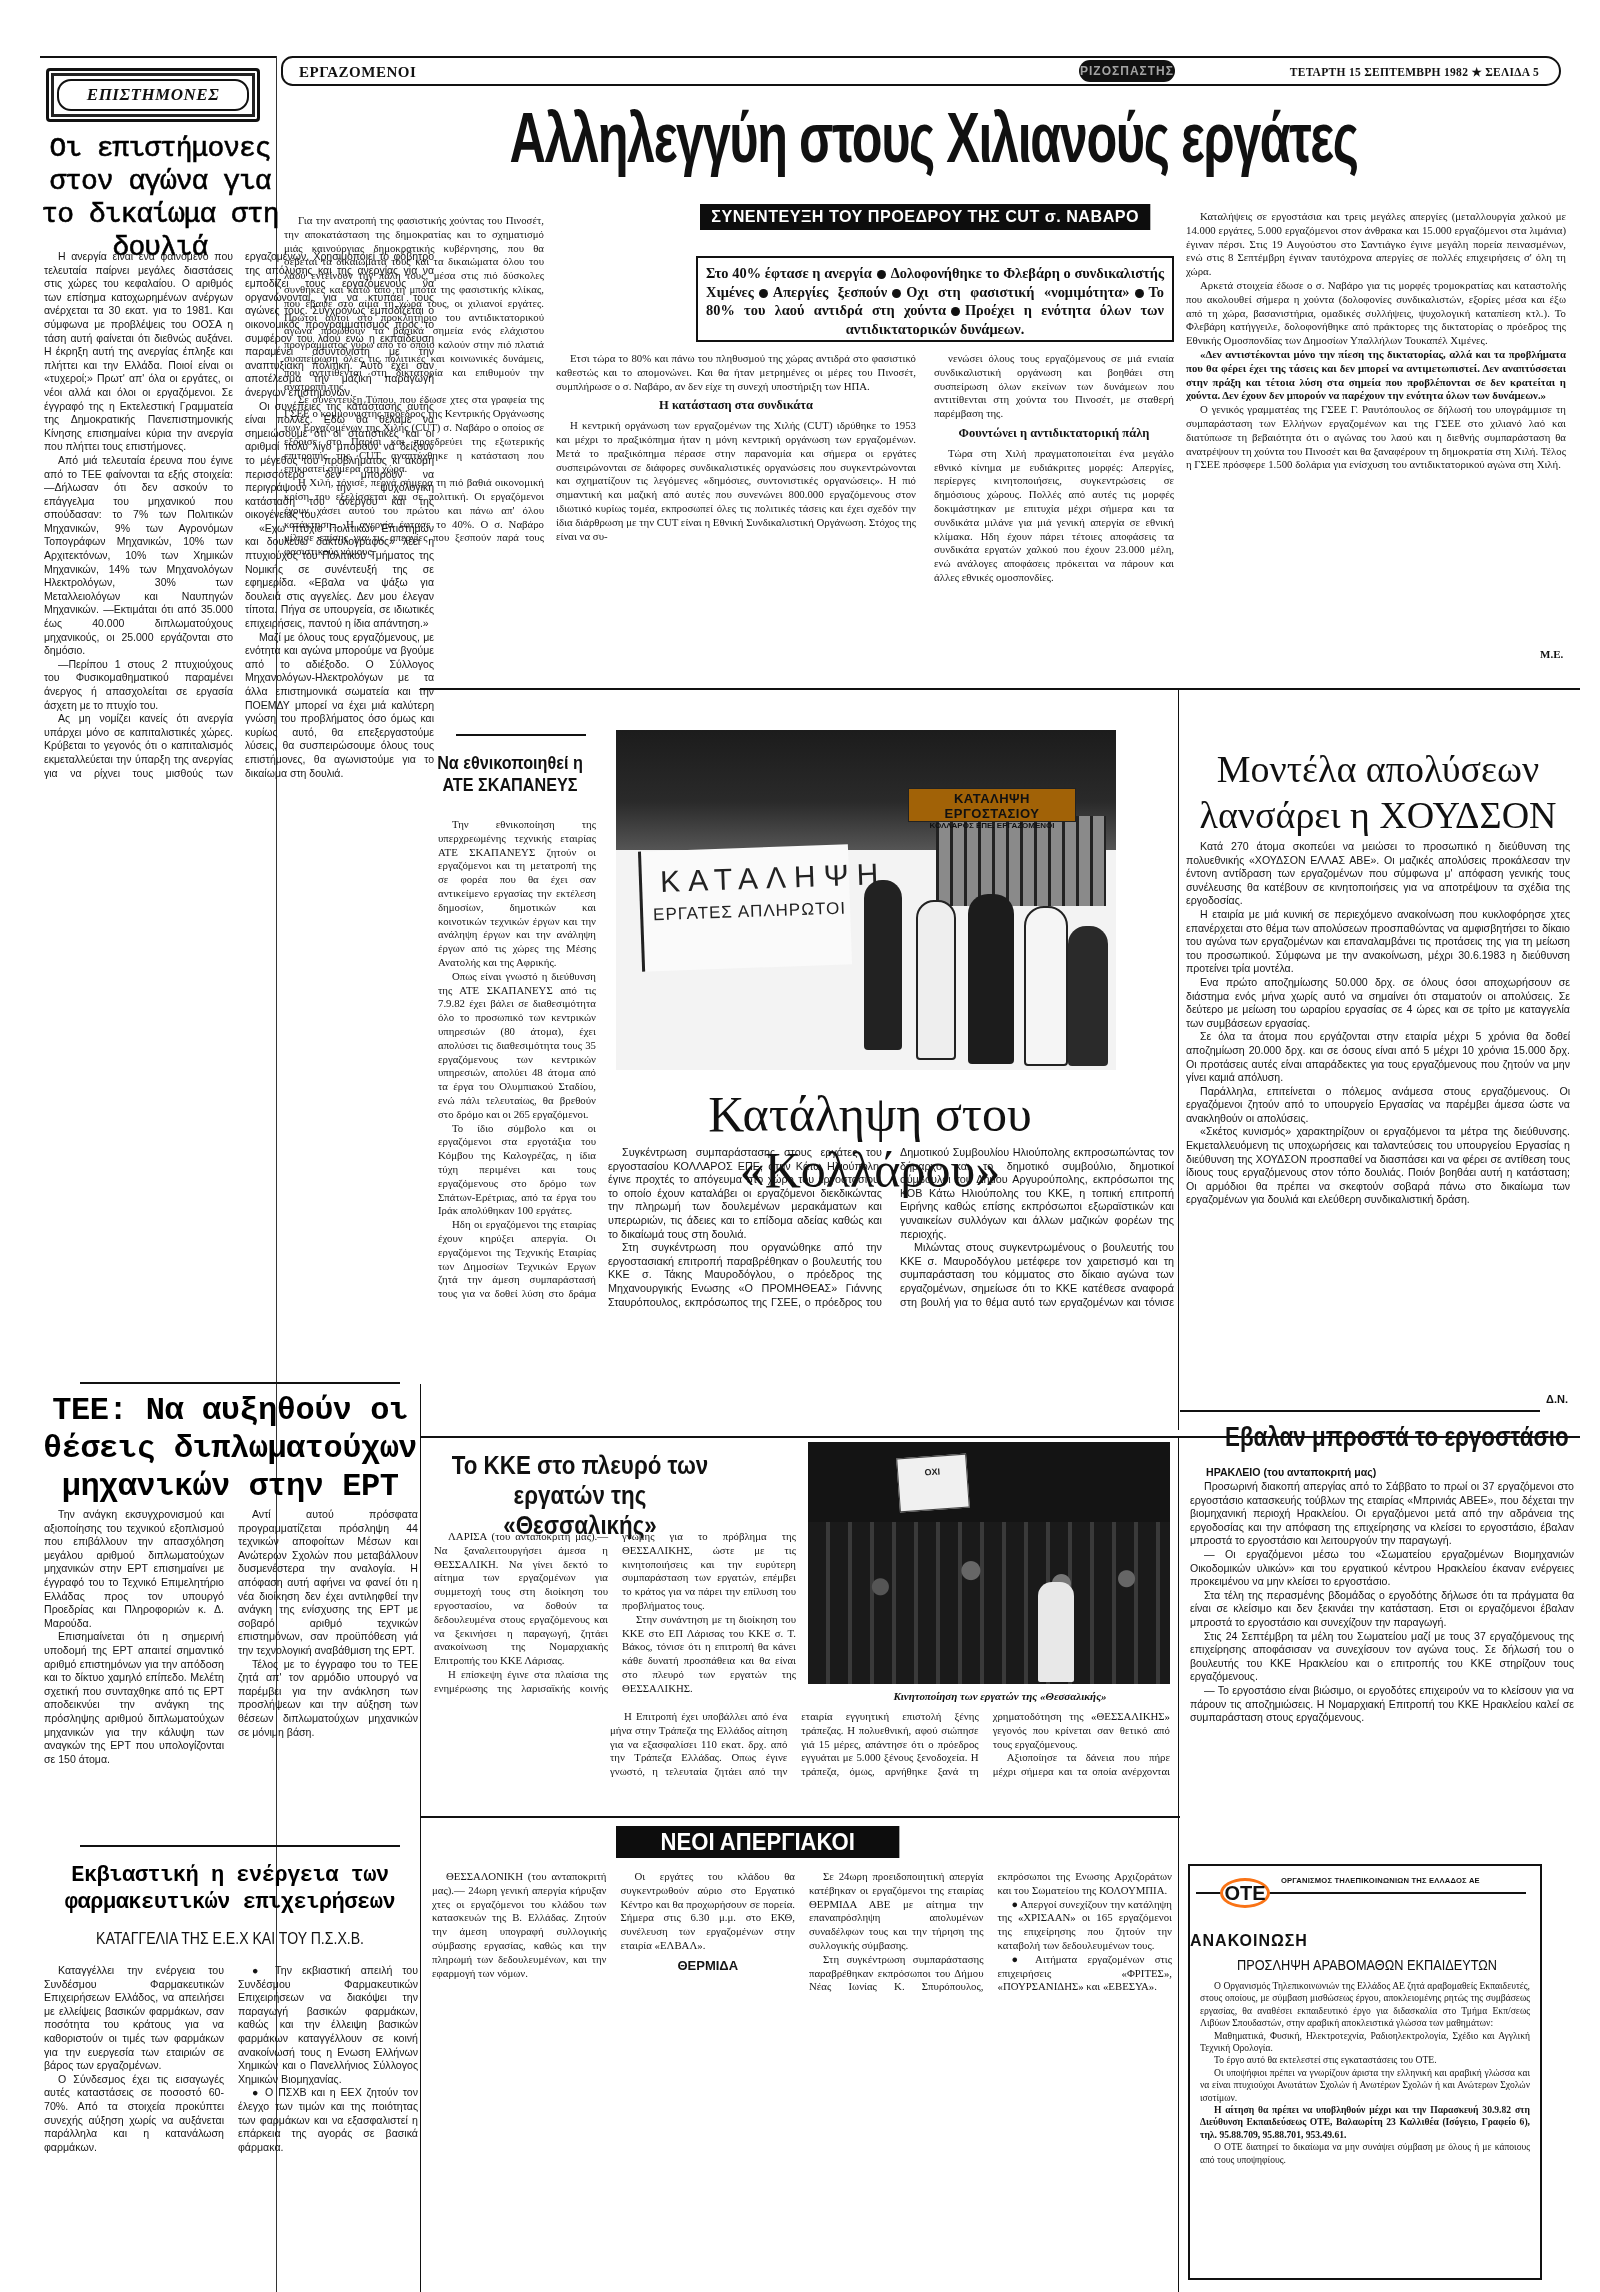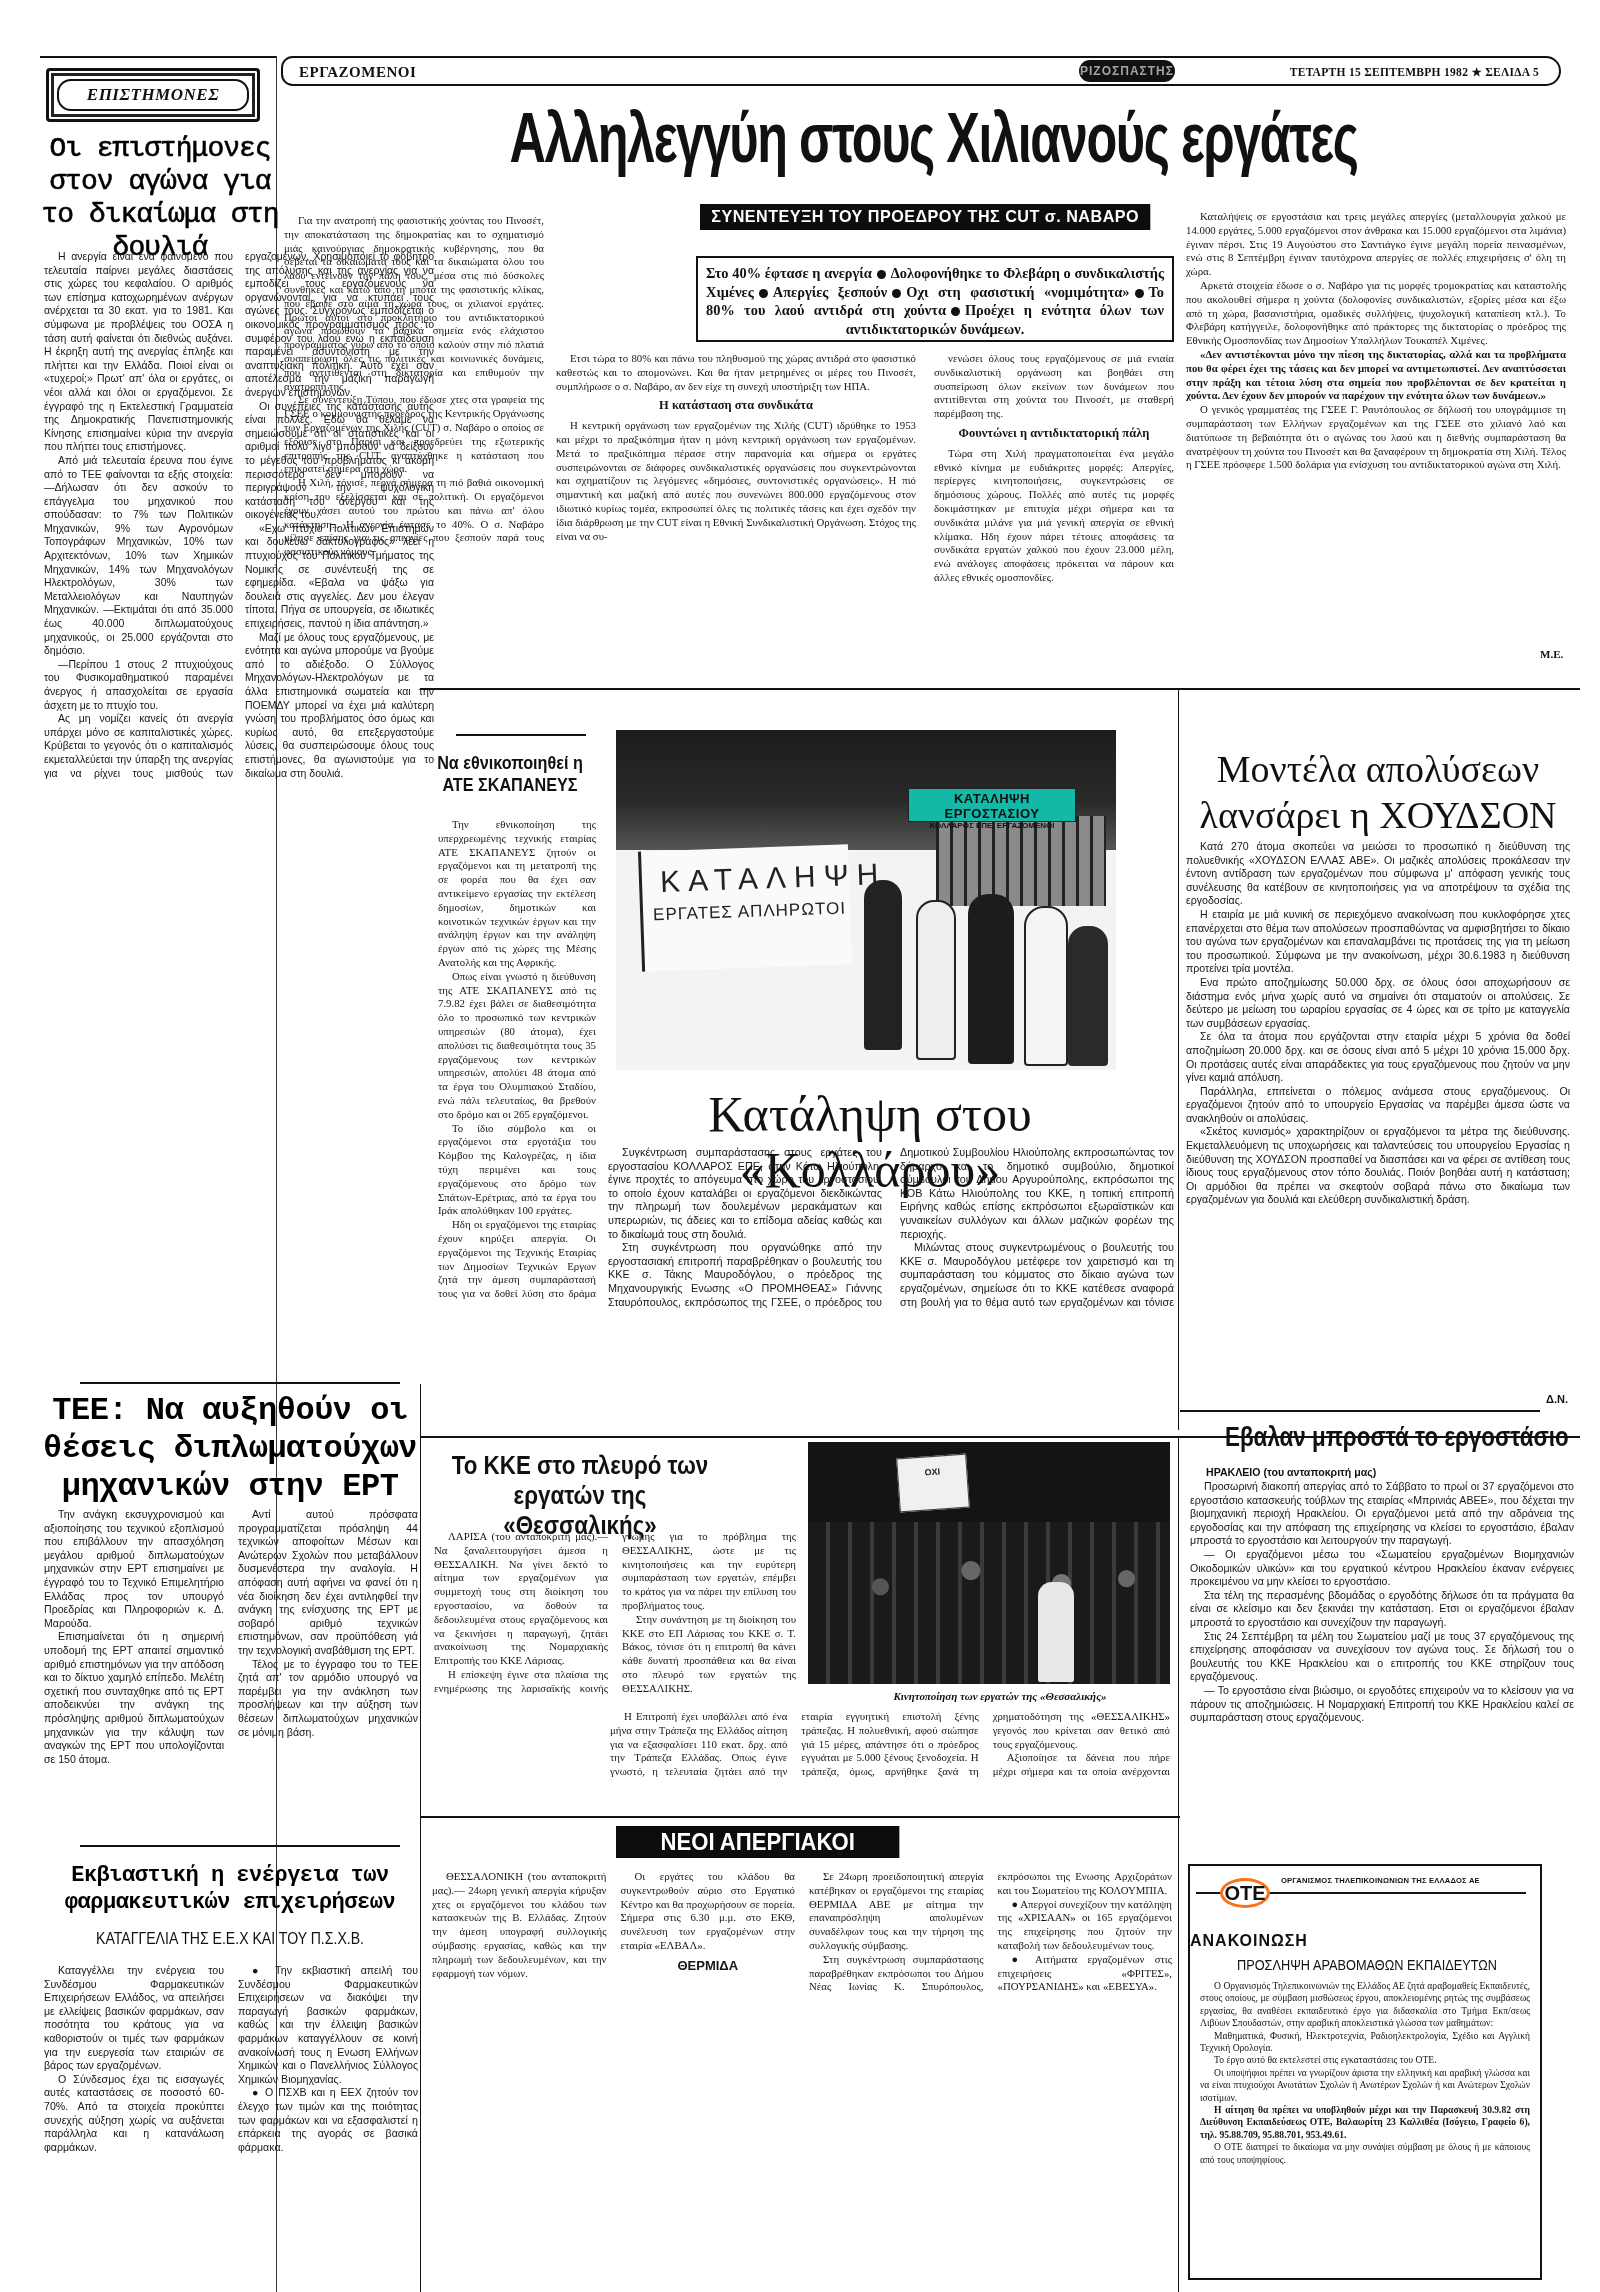--- a/index.html
+++ b/index.html
@@ -87,21 +87,21 @@
 <div class="abs body-text serif-t" style="left:438px;top:818px;width:158px;height:482px;font-size:10.8px;line-height:13.8px">
   <p>Την εθνικοποίηση της υπερχρεωμένης τεχνικής εταιρίας ΑΤΕ ΣΚΑΠΑΝΕΥΣ ζητούν οι εργαζόμενοι και τη μετατροπή της σε φορέα που θα έχει σαν αντικείμενο εργασίας την εκτέλεση δημοσίων, δημοτικών και κοινοτικών τεχνικών έργων και την ανάληψη έργων και την ανάληψη έργων από τις χώρες της Μέσης Ανατολής και της Αφρικής.</p>
   <p>Οπως είναι γνωστό η διεύθυνση της ΑΤΕ ΣΚΑΠΑΝΕΥΣ από τις 7.9.82 έχει βάλει σε διαθεσιμότητα όλο το προσωπικό των κεντρικών υπηρεσιών (80 άτομα), έχει απολύσει τις διαθεσιμότητα τους 35 εργαζόμενους των κεντρικών υπηρεσιών, απολύει 48 άτομα από τα έργα του Ολυμπιακού Σταδίου, ενώ πάλι τελευταίως, θα βρεθούν στο δρόμο και οι 265 εργαζόμενοι.</p>
   <p>Το ίδιο σύμβολο και οι εργαζόμενοι στα εργοτάξια του Κόμβου της Καλογρέζας, η ίδια τύχη περιμένει και τους εργαζόμενους στο δρόμο των Σπάτων-Ερέτριας, από τα έργα του Ιράκ απολύθηκαν 100 εργάτες.</p>
   <p>Ηδη οι εργαζόμενοι της εταιρίας έχουν κηρύξει απεργία. Οι εργαζόμενοι της Τεχνικής Εταιρίας των Δημοσίων Τεχνικών Εργων ζητά την άμεση συμπαράστασή τους για να δοθεί λύση στο δράμα που αντιμετωπίζουν οι εργαζόμενοι. Σχετική αναφορά έχει ήδη καταθέσει το ΚΚΕ στη βουλή με την οποία ζητάει τη διασφάλιση των δικαιωμάτων των εργαζομένων.</p>
 </div>
 
 <div class="photo" style="left:616px;top:730px;width:500px;height:340px;background:#f3f3f3">
   <div class="abs" style="left:0;top:0;width:500px;height:120px;background:linear-gradient(180deg,#1c1c1c 0%,#2a2a2a 60%,#555 100%)"></div>
   <div class="abs" style="left:320px;top:86px;width:170px;height:90px;background:repeating-linear-gradient(90deg,#222 0 3px,#8a8a8a 3px 14px)"></div>
-  <div class="abs" style="left:292px;top:58px;width:168px;height:34px;background:#14b8a6;border:1px solid #222;font-weight:bold;text-align:center;padding-top:2px">
+  <div class="abs" style="left:292px;top:58px;width:168px;height:34px;background:#a16207;border:1px solid #222;font-weight:bold;text-align:center;padding-top:2px">
     <div style="font-size:13px;line-height:15px;letter-spacing:0.5px">ΚΑΤΑΛΗΨΗ ΕΡΓΟΣΤΑΣΙΟΥ</div>
     <div style="font-size:8px;line-height:10px">ΚΟΛΛΑΡΟΣ ΕΠΕ. ΕΡΓΑΖΟΜΕΝΟΙ</div>
   </div>
   <div class="abs" style="left:24px;top:118px;width:210px;height:120px;background:#fafafa;border-left:3px solid #222;transform:rotate(-2deg)">
     <div style="font-size:30px;letter-spacing:8px;font-weight:normal;margin:14px 0 0 18px;color:#222">ΚΑΤΑΛΗΨΗ</div>
     <div style="font-size:17px;letter-spacing:1px;margin:6px 0 0 10px;color:#222">ΕΡΓΑΤΕΣ ΑΠΛΗΡΩΤΟΙ</div>
   </div>
   <div class="abs" style="left:248px;top:150px;width:38px;height:170px;background:#222;border-radius:18px 18px 4px 4px"></div>
   <div class="abs" style="left:300px;top:170px;width:40px;height:160px;background:#eee;border:2px solid #222;border-radius:18px 18px 4px 4px"></div>
   <div class="abs" style="left:352px;top:164px;width:46px;height:170px;background:#1c1c1c;border-radius:20px 20px 4px 4px"></div>

